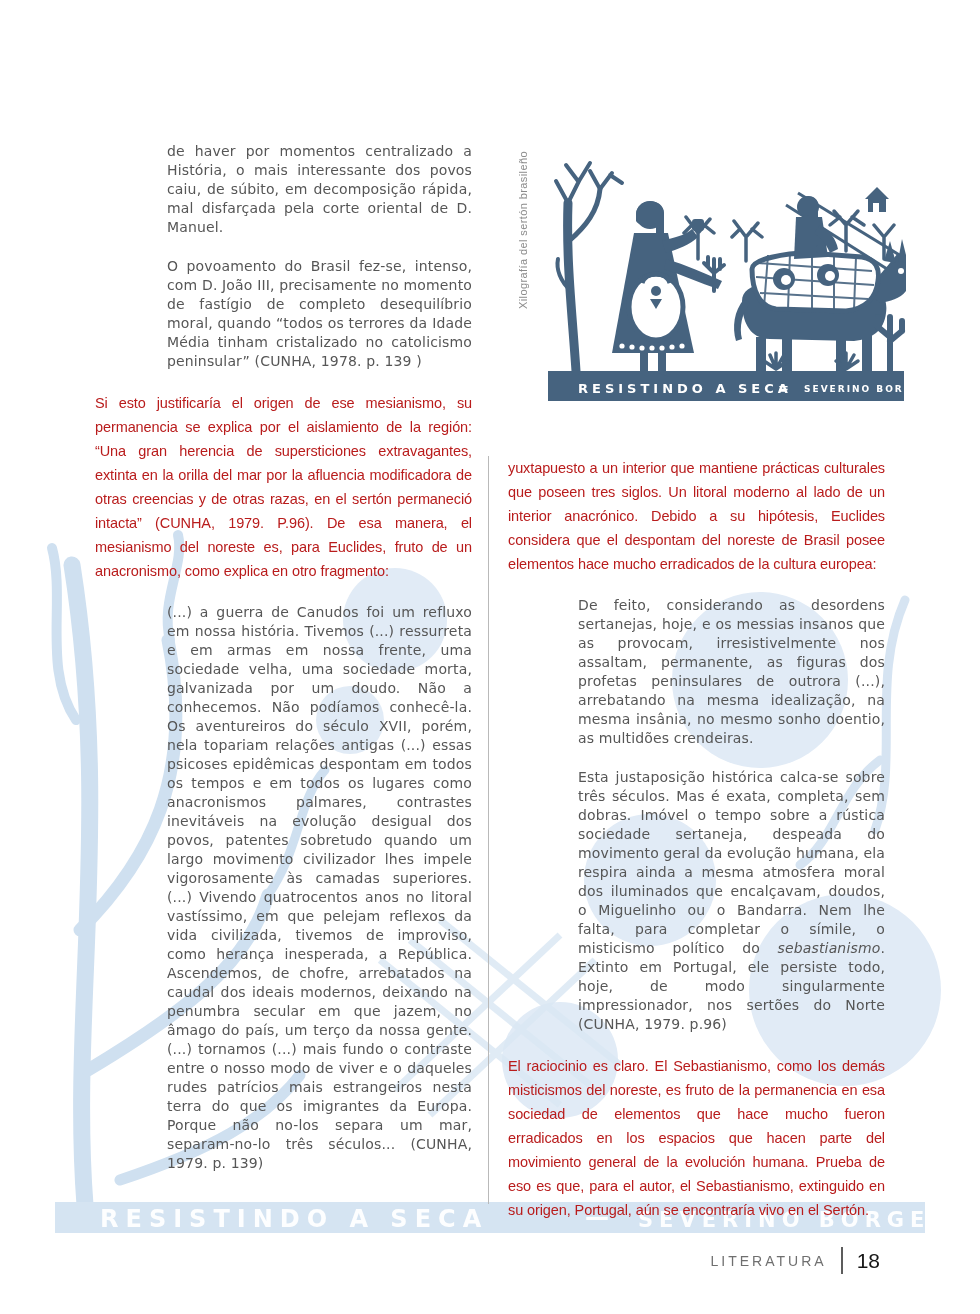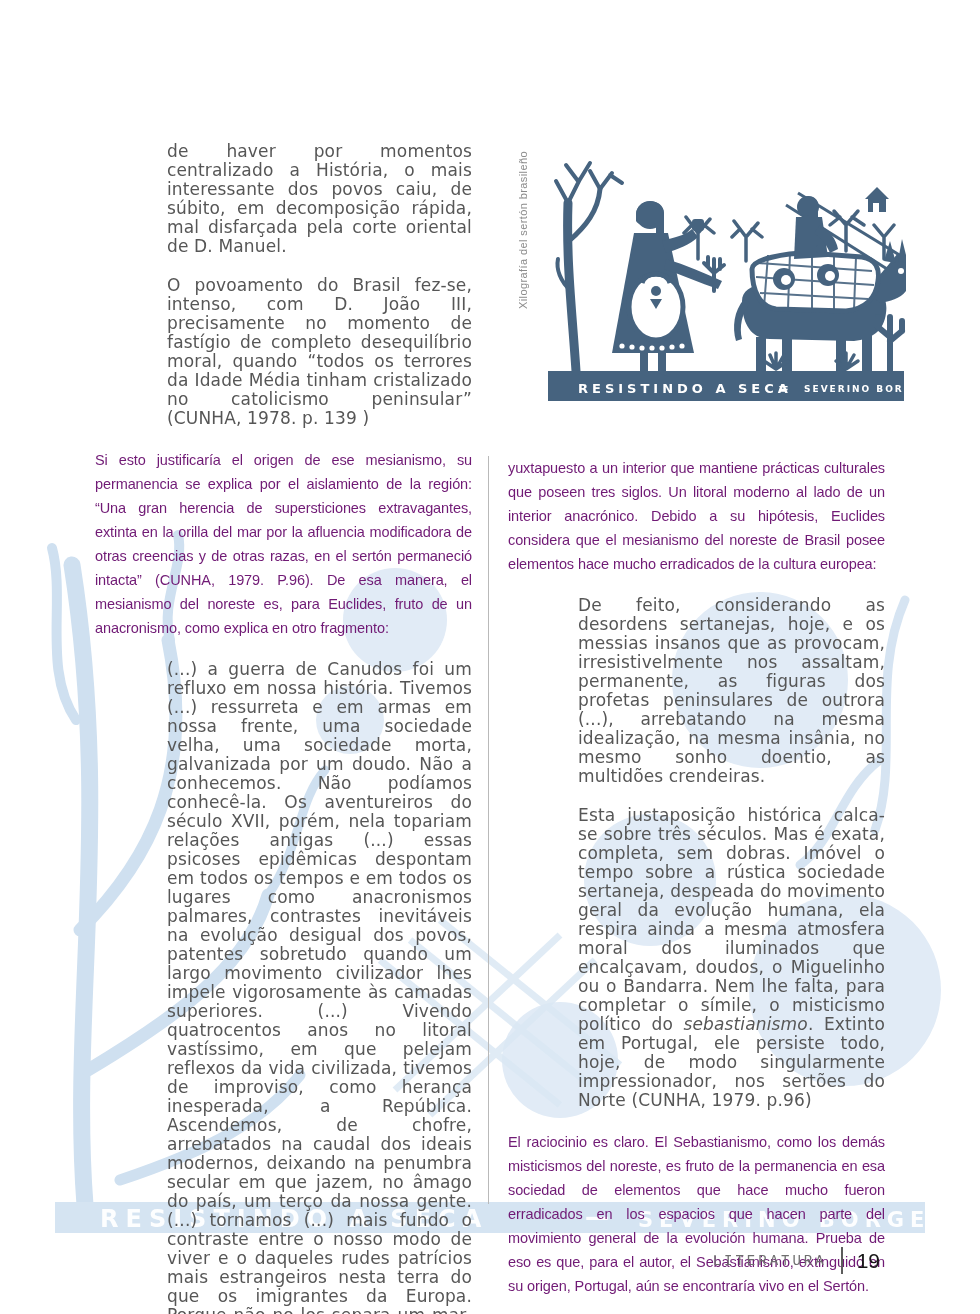--- a/index.html
+++ b/index.html
@@ -10,43 +10,43 @@
   }
   
   .watermark{position:absolute;left:0;top:0;z-index:0;}
   
   .col{position:absolute;z-index:2;}
   .col-left{left:95px;top:142px;width:377px;}
   .col-right{left:508px;top:142px;width:377px;}
   .body-text{
     font-family:"Liberation Sans",sans-serif;
     font-size:14.5px;line-height:24px;text-align:justify;
-    color:#701a75;letter-spacing:-0.1px;margin:0 0 20px 0;
+    color:#b91c1c;letter-spacing:-0.1px;margin:0 0 20px 0;
   }
   .quote-text{
     font-family:"DejaVu Sans",sans-serif;
-    font-size:17px;line-height:19px;text-align:justify;
+    font-size:14px;line-height:19px;text-align:justify;
     color:#565656;letter-spacing:0.15px;margin:0 0 20px 72px;
   }
   .col-right .quote-text{margin-left:70px;}
   .quote-text .ital{font-style:italic;}
   
   .figure-box{position:absolute;left:546px;top:141px;width:360px;height:272px;z-index:2;}
   .fig-caption-wrap{position:absolute;left:517px;top:141px;width:16px;height:168px;z-index:2;}
   .fig-caption-wrap span{
     display:block;height:100%;
     writing-mode:vertical-rl;transform:rotate(180deg);
     font-size:11px;color:#8b8b8b;letter-spacing:0.4px;white-space:nowrap;
     font-family:"Liberation Sans",sans-serif;
   }
   
   .col-divider{position:absolute;left:488px;top:456px;width:1px;height:748px;background:#b9b9b9;z-index:1;}
   
   .footer{position:absolute;top:1247px;right:100px;display:flex;align-items:center;gap:14px;z-index:2;}
-  .footer .section{font-size:14px;letter-spacing:3px;color:#6f6f6f;font-family:Liberation Mono, monospace;}
+  .footer .section{font-size:14px;letter-spacing:3px;color:#6f6f6f;font-family:Liberation Sans, sans-serif;}
   .footer .bar{width:2px;height:27px;background:#5c5c5c;}
   .footer .pagenum{font-size:21px;color:#161616;font-family:"Liberation Sans",sans-serif;}
 </style>
 </head>
 <body>
 
 <svg class="watermark" width="980" height="1314" viewBox="0 0 980 1314" aria-hidden="true">
   <g stroke="#cfe0f0" fill="none" stroke-linecap="round">
     <path d="M85,1205 C70,1010 112,820 72,565" stroke-width="17"></path>
     <path d="M80,930 C150,860 195,775 168,640" stroke-width="13"></path>
@@ -221,23 +221,23 @@
 
 <div class="col col-left">
   <p class="quote-text">de haver por momentos centralizado a História, o mais interessante dos povos caiu, de súbito, em decomposição rápida, mal disfarçada pela corte oriental de D. Manuel.</p>
   <p class="quote-text">O povoamento do Brasil fez-se, intenso, com D. João III, precisamente no momento de fastígio de completo desequilíbrio moral, quando “todos os terrores da Idade Média tinham cristalizado no catolicismo peninsular” (CUNHA, 1978. p. 139 )</p>
   <p class="body-text">Si esto justificaría el origen de ese mesianismo, su permanencia se explica por el aislamiento de la región: “Una gran herencia de supersticiones extravagantes, extinta en la orilla del mar por la afluencia modificadora de otras creencias y de otras razas, en el sertón permaneció intacta” (CUNHA, 1979. P.96). De esa manera, el mesianismo del noreste es, para Euclides, fruto de un anacronismo, como explica en otro fragmento:</p>
   <p class="quote-text">(...) a guerra de Canudos foi um refluxo em nossa história. Tivemos (...) ressurreta e em armas em nossa frente, uma sociedade velha, uma sociedade morta, galvanizada por um doudo. Não a conhecemos. Não podíamos conhecê-la. Os aventureiros do século XVII, porém, nela topariam relações antigas (...) essas psicoses epidêmicas despontam em todos os tempos e em todos os lugares como anacronismos palmares, contrastes inevitáveis na evolução desigual dos povos, patentes sobretudo quando um largo movimento civilizador lhes impele vigorosamente às camadas superiores. (...) Vivendo quatrocentos anos no litoral vastíssimo, em que pelejam reflexos da vida civilizada, tivemos de improviso, como herança inesperada, a República. Ascendemos, de chofre, arrebatados na caudal dos ideais modernos, deixando na penumbra secular em que jazem, no âmago do país, um terço da nossa gente. (...) tornamos (...) mais fundo o contraste entre o nosso modo de viver e o daqueles rudes patrícios mais estrangeiros nesta terra do que os imigrantes da Europa. Porque não no-los separa um mar, separam-no-lo três séculos... (CUNHA, 1979. p. 139)</p>
 </div>
 
 <div class="col col-right">
   <div style="height:314px"></div>
-  <p class="body-text">yuxtapuesto a un interior que mantiene prácticas culturales que poseen tres siglos. Un litoral moderno al lado de un interior anacrónico. Debido a su hipótesis, Euclides considera que el mesianismo del noreste de Brasil posee elementos hace mucho erradicados de la cultura europea:</p>
+  <p class="body-text">yuxtapuesto a un interior que mantiene prácticas culturales que poseen tres siglos. Un litoral moderno al lado de un interior anacrónico. Debido a su hipótesis, Euclides considera que el despontam del noreste de Brasil posee elementos hace mucho erradicados de la cultura europea:</p>
   <p class="quote-text">De feito, considerando as desordens sertanejas, hoje, e os messias insanos que as provocam, irresistivelmente nos assaltam, permanente, as figuras dos profetas peninsulares de outrora (...), arrebatando na mesma idealização, na mesma insânia, no mesmo sonho doentio, as multidões crendeiras.</p>
   <p class="quote-text"><span>Esta justaposição histórica calca-se sobre três séculos. Mas é exata, completa, sem dobras. Imóvel o tempo sobre a rústica sociedade sertaneja, despeada do movimento geral da evolução humana, ela respira ainda a mesma atmosfera moral dos iluminados que encalçavam, doudos, o Miguelinho ou o Bandarra. Nem lhe falta, para completar o símile, o misticismo político do </span><span class="ital">sebastianismo</span><span>. Extinto em Portugal, ele persiste todo, hoje, de modo singularmente impressionador, nos sertões do Norte (CUNHA, 1979. p.96)</span></p>
   <p class="body-text">El raciocinio es claro. El Sebastianismo, como los demás misticismos del noreste, es fruto de la permanencia en esa sociedad de elementos que hace mucho fueron erradicados en los espacios que hacen parte del movimiento general de la evolución humana. Prueba de eso es que, para el autor, el Sebastianismo, extinguido en su origen, Portugal, aún se encontraría vivo en el Sertón.</p>
 </div>
 
 <div class="footer">
   <span class="section">LITERATURA</span>
   <div class="bar"></div>
-  <span class="pagenum">19</span>
+  <span class="pagenum">18</span>
 </div>
 
 </body></html>

